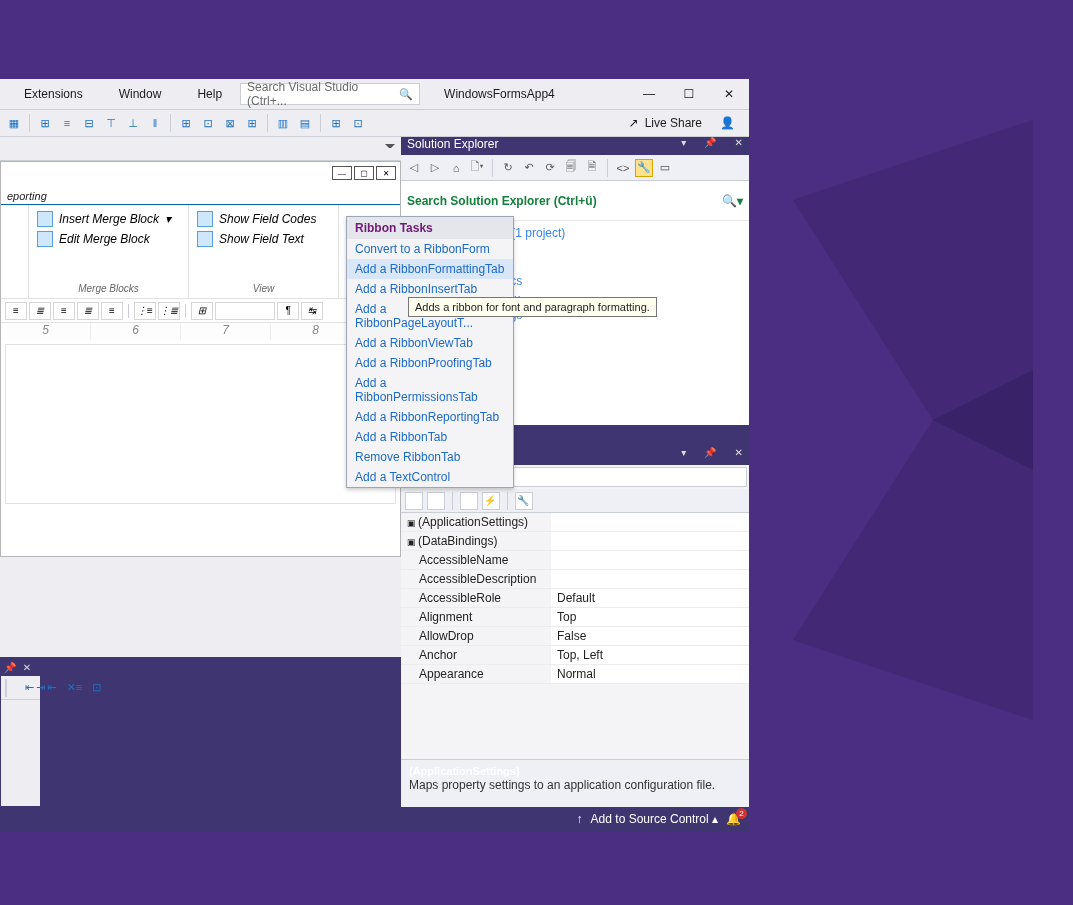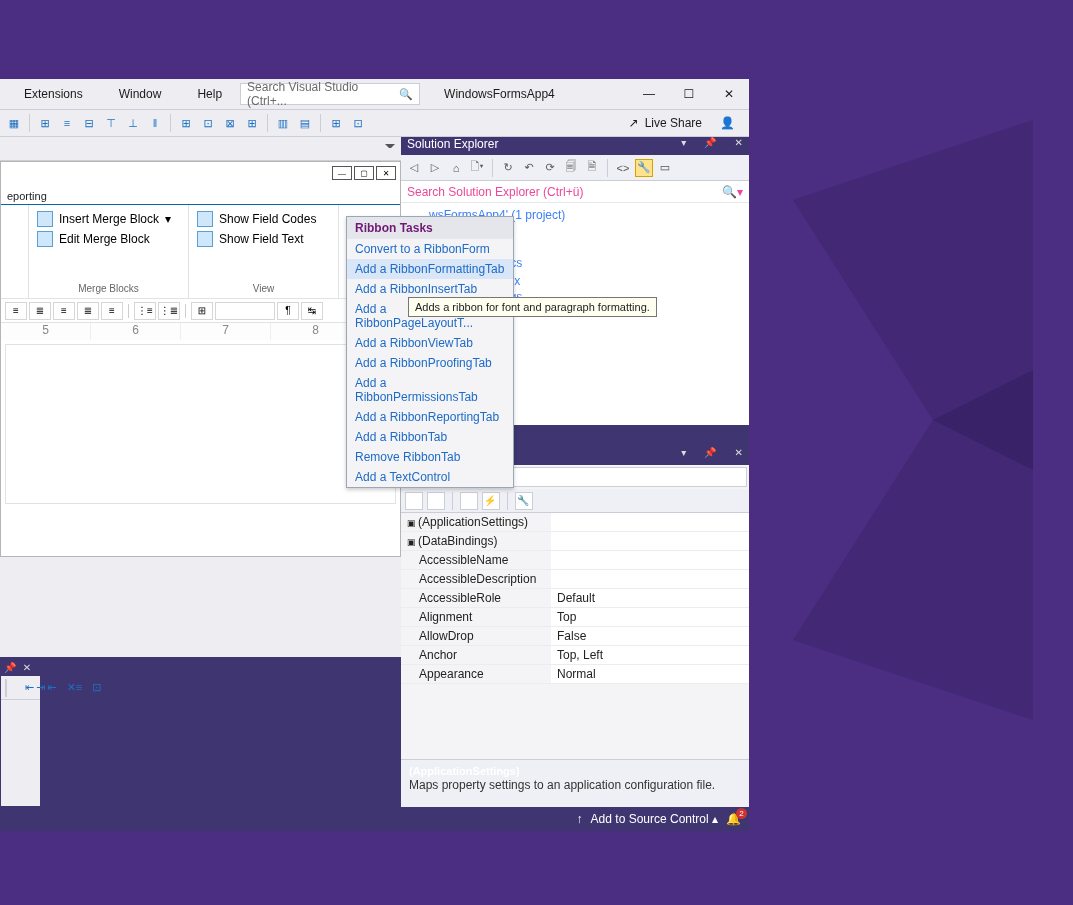--- a/index.html
+++ b/index.html
@@ -18,21 +18,21 @@
 .sep { width:1px; height:18px; background:#ccced7; margin:0 3px; }
 .live-share { margin-left:auto; display:flex; align-items:center; gap:6px; color:#1b1b1b; padding-right:10px; }
 .content-row { display:flex; height:calc(100% - 58px - 24px); }
 .left-col { flex:1; display:flex; flex-direction:column; background:#eeeef2; }
 .tabstrip { height:24px; background:#eeeef2; border-bottom:1px solid #ccced7; display:flex; justify-content:flex-end; align-items:center; padding-right:6px; }
 .tabstrip .drop { width:10px; height:10px; border-top:4px solid #555; border-left:4px solid transparent; border-right:4px solid transparent; display:inline-block; }
 .designer { flex:1; background:#eeeef2; padding:0; position:relative; }
 .inner-win { background:#fff; border:1px solid #b5b5b5; margin:0; height:396px; position:relative; }
 .inner-title { height:22px; display:flex; justify-content:flex-end; align-items:center; padding-right:4px; gap:2px; }
 .inner-title .wb { width:20px; height:14px; border:1px solid #555; font-size:8px; display:flex; align-items:center; justify-content:center; }
-.ribbon-area { padding:4px 0 0 0; }
+.ribbon-area { padding:4px 0 0 0;font-style:italic; }
 .rib-tabname { font-size:11px; padding:2px 6px; color:#222; }
 .rib-groups { display:flex; border-top:1px solid #0369a1; height:94px; }
 .rib-group { border-right:1px solid #e2e2e2; padding:4px 8px; display:flex; flex-direction:column; }
 .rib-cmds { flex:1; }
 .rib-cmd { display:flex; align-items:center; gap:6px; padding:2px 0; font-size:11px; }
 .rib-cmd .ico { width:16px; height:16px; background:#cfe7fb; border:1px solid #5a9fd6; }
 .rib-grp-label { font-size:10px; color:#666; text-align:center; padding-top:4px; }
 .fmt-toolbar { height:24px; border-top:1px solid #e2e2e2; display:flex; align-items:center; gap:2px; padding:0 4px; }
 .fmt-toolbar .b { width:22px; height:18px; border:1px solid #d6d6d6; background:#fff; display:flex; align-items:center; justify-content:center; font-size:10px; }
 .ruler { height:18px; background:#fdfdfd; border-top:1px solid #e2e2e2; display:flex; font-size:8px; color:#888; }
@@ -52,21 +52,21 @@
 .right-col { width:348px; display:flex; flex-direction:column; }
 .panel { background:#3f3671; color:#fff; }
 .panel-head { height:18px; display:flex; align-items:flex-start; padding:0 6px; font-size:12px;gap:14px; }
 .panel-head .ttl { flex:1; }
 .panel-head span.ico { font-size:10px; color:#ddd; margin-left:4px; }
 .solx { flex:0 0 310px; display:flex; flex-direction:column; }
 .solx-body { background:#fff; flex:1; padding:0; position:relative; }
 .solx-toolbar { height:26px; background:#eef0f5; border-bottom:1px solid #ccced7; display:flex; align-items:center; padding:0 4px; gap:3px; }
 .solx-toolbar .b { width:18px; height:18px; display:flex; align-items:center; justify-content:center; color:#555; font-size:11px; }
 .solx-toolbar .b.wrench { background:#ffe28a; border:1px solid #d6a400; }
-.solx-search { height:22px; border-bottom:1px solid #e8e8e8; display:flex; align-items:center; padding:0 6px; color:#ec4899; }
+.solx-search { height:40px; border-bottom:1px solid #e8e8e8; display:flex; align-items:center; padding:0 6px; color:#15803d;font-weight:bold; }
 .solx-tree { padding:4px 0; font-size:12px; }
 .tree-row { padding:1px 4px 1px 28px; color:#3b82f6; display:flex; align-items:center; gap:4px; }
 .tree-row.bold b { font-weight:bold; }
 .tree-row.lvl2 { padding-left:46px; }
 .tree-row.lvl3 { padding-left:64px; }
 .solx-tabs { height:22px; background:#3f3671; display:flex; align-items:flex-end; }
 .solx-tab { padding:3px 10px; color:#ddd; font-size:11px; }
 .props { flex:1; display:flex; flex-direction:column; }
 .props-body { background:#f4f4f6; flex:1; display:flex; flex-direction:column; }
 .props-combo { height:20px; border:1px solid #ccced7; background:#fff; margin:2px; display:flex; align-items:center; padding:0 4px; font-size:11px; }

